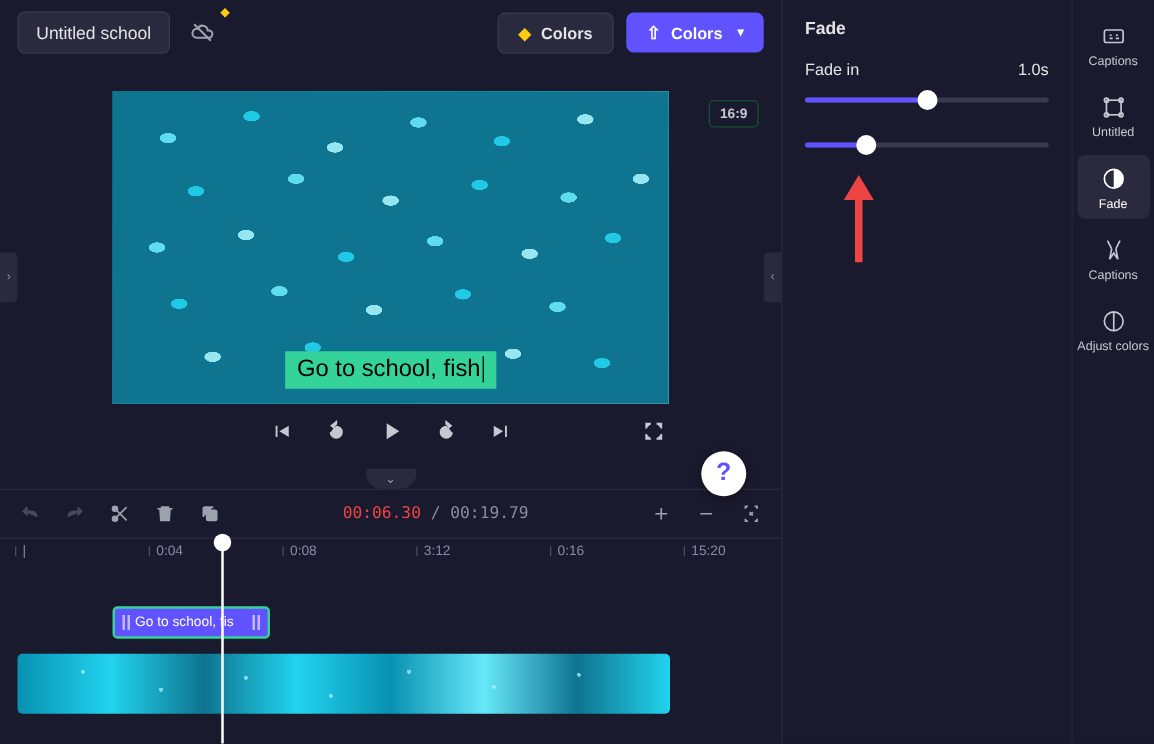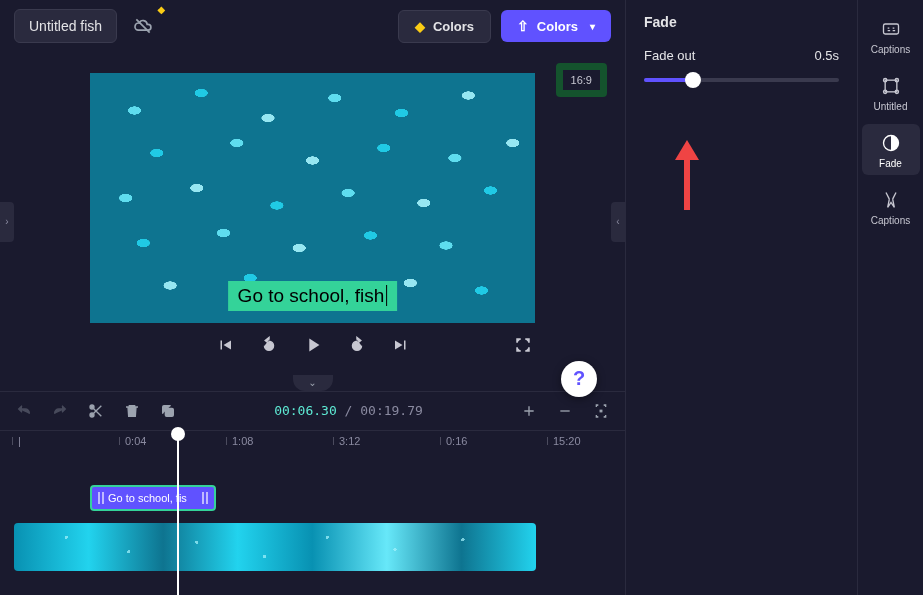--- a/index.html
+++ b/index.html
@@ -77,26 +77,27 @@
     .stage-area {
       flex: 1;
       position: relative;
       display: flex;
       flex-direction: column;
       align-items: center;
     }
     .aspect-badge {
       position: absolute;
       right: 18px;
-      top: 10px;
-      border: 7px solid #14532d;
+      top: 27px;
+      border: 1px solid #14532d;
       border-radius: 4px;
       padding: 4px 8px;
       font-size: 11px;
       color: #c7c7d1;
+      font-weight: bold;
     }
     .video-frame {
       margin-top: 20px;
       width: 445px;
       height: 250px;
       background: linear-gradient(135deg, #0891b2 0%, #06b6d4 25%, #22d3ee 50%, #67e8f9 75%, #a5f3fc 100%);
       position: relative;
       overflow: hidden;
     }
     .fish-texture {
@@ -184,21 +185,21 @@
       display:flex;
       align-items:center;
       padding: 0 14px;
       gap: 16px;
       border-top: 1px solid #2a2a3e;
     }
     .tl-ico { color:#9ca3af; width:20px; height:20px; display:flex;align-items:center;justify-content:center; cursor:pointer;}
     .tl-ico.disabled { opacity:.35; }
     .tl-ico svg { width:16px; height:16px; fill:currentColor; }
     .timecode { flex:1; text-align:center; font-family: ui-monospace,monospace; font-size:13px; }
-    .timecode .cur { color:#5eead4; }
+    .timecode .cur { color:#ef4444; }
     .timecode .sep,.timecode .tot { color:#8a8aa0; }
     .timeline {
       height: 170px;
       position: relative;
       border-top:1px solid #2a2a3e;
     }
     .ruler { position:relative; height:24px; }
     .ruler .tick { position:absolute; top:4px; font-size:11px; color:#8a8aa0; }
     .ruler .tick::before { content:""; position:absolute; left:-6px; top:2px; width:1px; height:8px; background:#4b4b5e;}
     .tracks { position:relative; padding-top: 30px; }
@@ -295,21 +296,21 @@
     .rail-btn .ico { width:22px; height:22px; display:flex;align-items:center;justify-content:center;}
     .rail-btn .ico svg { width:20px;height:20px; fill:none; stroke:currentColor; stroke-width:1.6;}
     .rail-btn .lbl { font-size:10px; }
   </style>
 </head>
 <body>
 
 <div class="main-area">
 
   <div class="topbar">
-    <div class="title-pill">Untitled fish</div>
+    <div class="title-pill">Untitled school</div>
     <div class="cloud-btn">
       <svg viewBox="0 0 24 24" width="20" height="20" fill="none" stroke="currentColor" stroke-width="2">
           <path d="M18 10h-1a5 5 0 00-9.6-1.5A4 4 0 006 17h12a3.5 3.5 0 000-7z"></path>
           <line x1="4" y1="4" x2="20" y2="20"></line>
         </svg>
       <span class="diamond-badge">◆</span>
     </div>
     <div class="spacer"></div>
     <div class="upgrade-btn">
       <span class="dia">◆</span>
@@ -414,21 +415,21 @@
         <svg viewBox="0 0 24 24" fill="none" stroke="currentColor" stroke-width="2">
           <path d="M8 3H5v3M16 3h3v3M8 21H5v-3M16 21h3v-3M14 10l-4 4M10 10l4 4"></path>
         </svg>
       </div>
   </div>
 
   <div class="timeline">
     <div class="ruler">
       <div class="tick" style="left:18px">|</div>
       <div class="tick" style="left:125px">0:04</div>
-      <div class="tick" style="left:232px">1:08</div>
+      <div class="tick" style="left:232px">0:08</div>
       <div class="tick" style="left:339px">3:12</div>
       <div class="tick" style="left:446px">0:16</div>
       <div class="tick" style="left:553px">15:20</div>
     </div>
     <div class="playhead"></div>
     <div class="tracks">
       <div class="text-clip">
         <div class="grip">
             <span></span>
             <span></span>
@@ -440,26 +441,33 @@
           </div>
       </div>
       <div class="video-track"></div>
     </div>
   </div>
 </div>
 
 <div class="fade-panel">
   <div class="fade-title">Fade</div>
 
-
   <div class="fade-row">
     <div class="fade-row-head">
-      <span>Fade out</span>
-      <span>0.5s</span>
-    </div>
+      <span>Fade in</span>
+      <span>1.0s</span>
+    </div>
+    <div class="slider">
+      <div class="slider-track"></div>
+      <div class="slider-fill" style="width:50%"></div>
+      <div class="slider-thumb" style="left:50%"></div>
+    </div>
+  </div>
+
+  <div class="fade-row">
     <div class="slider">
       <div class="slider-track"></div>
       <div class="slider-fill" style="width:25%"></div>
       <div class="slider-thumb" style="left:25%"></div>
     </div>
   </div>
 
   <div class="arrow-ann">
     <svg viewBox="0 0 30 70">
         <path d="M15 70 L15 12" stroke="#ef4444" stroke-width="6"></path>
@@ -500,13 +508,22 @@
     <div class="lbl">Fade</div>
   </div>
   <div class="rail-btn">
     <div class="ico">
         <svg viewBox="0 0 24 24">
           <path d="M6 3l4 8M18 3l-4 8M10 11l-2 10M14 11l2 10M8 21l4-6 4 6"></path>
         </svg>
       </div>
     <div class="lbl">Captions</div>
   </div>
+  <div class="rail-btn">
+    <div class="ico">
+        <svg viewBox="0 0 24 24">
+          <circle cx="12" cy="12" r="9"></circle>
+          <path d="M12 3v18"></path>
+        </svg>
+      </div>
+    <div class="lbl">Adjust colors</div>
+  </div>
 </div>
 
 </body></html>

